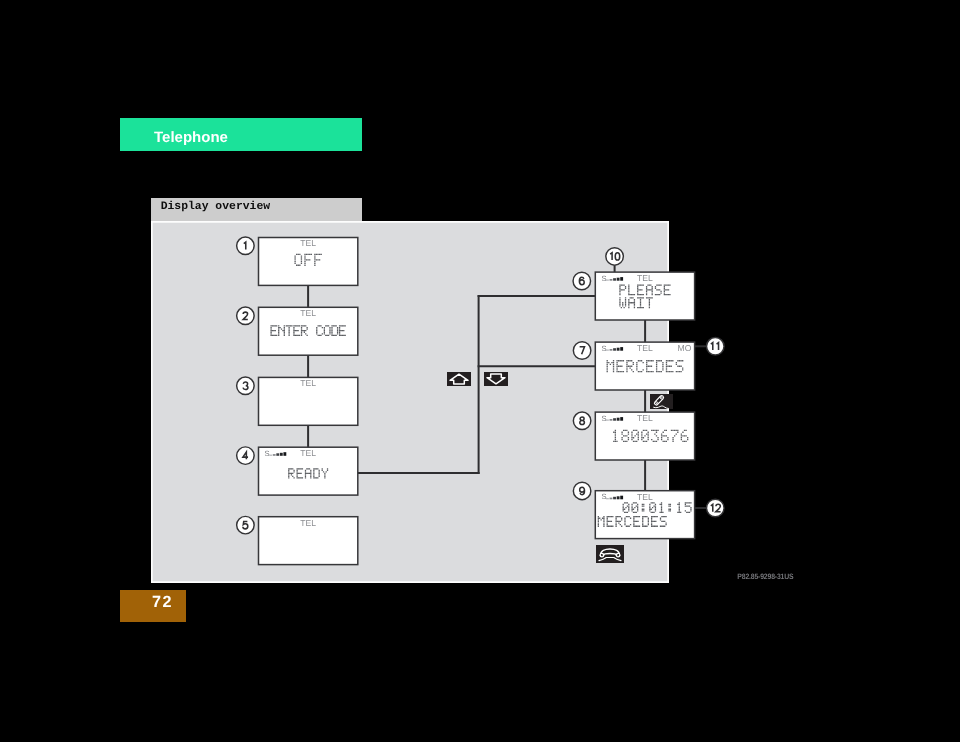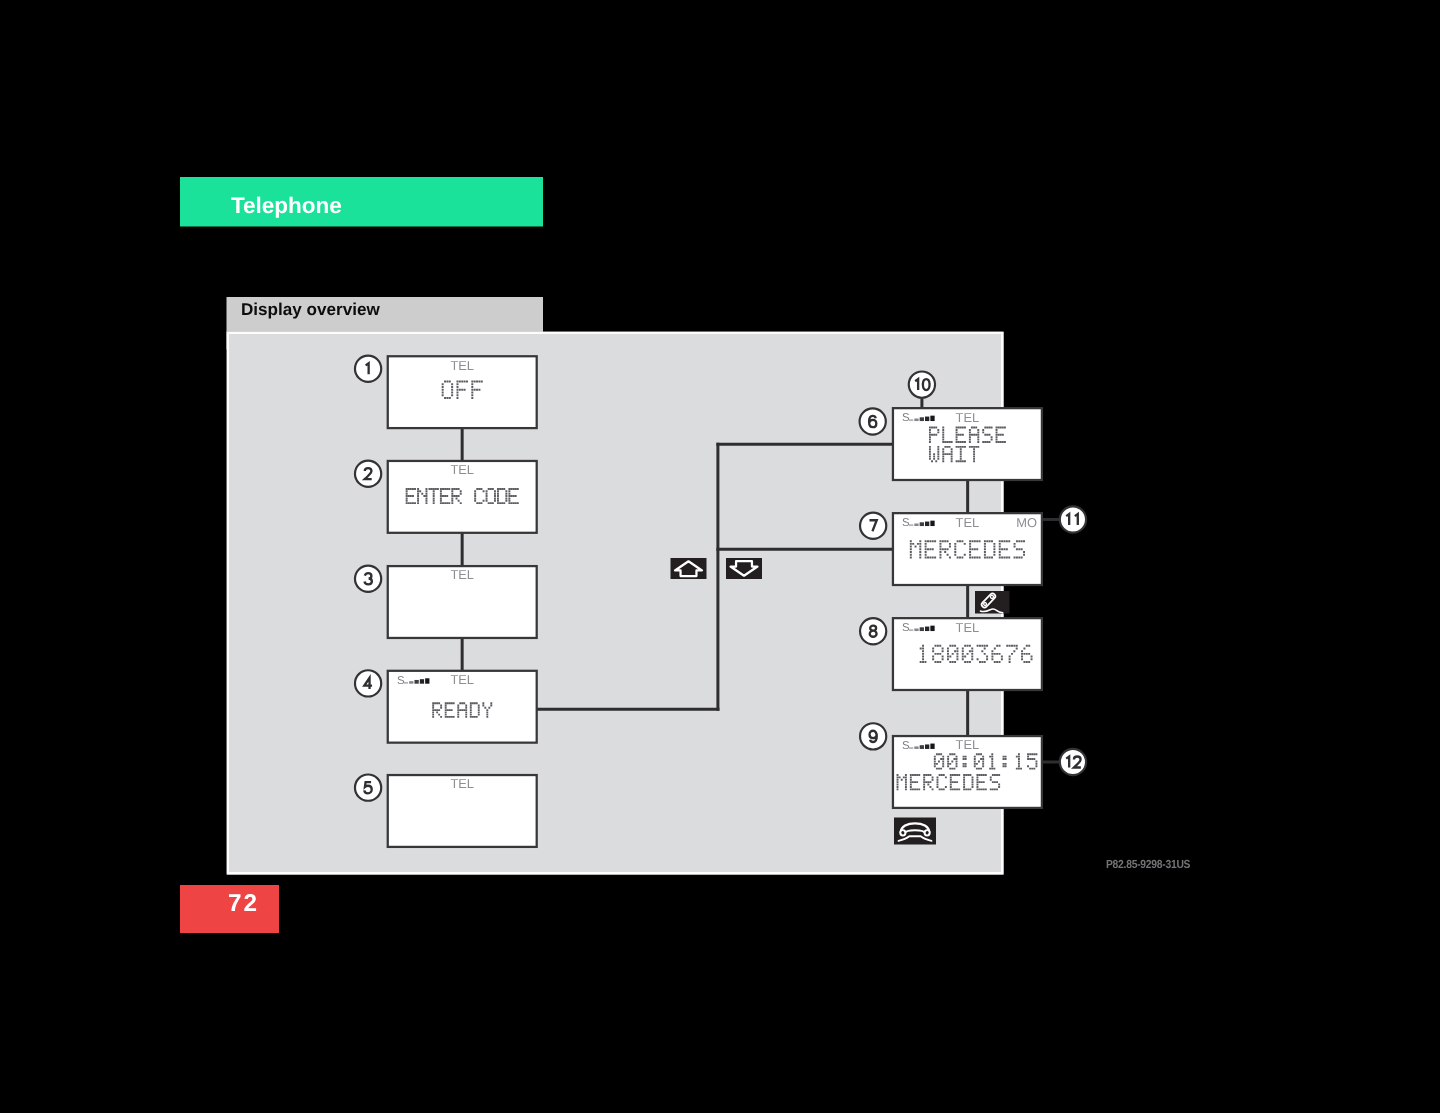--- a/index.html
+++ b/index.html
@@ -4,28 +4,28 @@
 <title>Telephone - Display overview</title>
 <style>
   html,body{margin:0;padding:0;}
   body{width:960px;height:742px;background:#000;font-family:"Liberation Sans",sans-serif;overflow:hidden;position:relative;
         -webkit-font-smoothing:antialiased;text-rendering:geometricPrecision;}
   .page{position:absolute;left:0;top:0;width:960px;height:742px;}
 
   #chapter-tab{position:absolute;left:120px;top:118px;width:242px;height:33px;background:#1BE29A;}
   #chapter-tab .t{position:absolute;left:34px;top:11px;font-size:15px;font-weight:bold;color:#ffffff;}
 
-  #section-bar{position:absolute;left:151px;top:197.6px;width:211px;height:35px;background:#cdcdcd;}
+  #section-bar{position:absolute;left:151px;top:197.6px;width:211px;height:35px;background:#cdcdcd;font-family:Liberation Mono, monospace;}
   #section-bar .t{position:absolute;left:9.7px;top:3.5px;font-size:11.4px;font-weight:bold;color:#0d0d0d;}
 
   #figure{position:absolute;left:150.7px;top:220.7px;width:518px;height:362.4px;background:#dbdcde;
           box-shadow:inset 0 0 0 1.7px #fdfdfd;}
   #figure svg{position:absolute;left:0;top:0;}
 
-  #page-num{position:absolute;left:120px;top:590px;width:66px;height:32px;background:#ef4444;}
+  #page-num{position:absolute;left:120px;top:590px;width:66px;height:32px;background:#a16207;}
   #page-num .t{position:absolute;right:13.2px;top:2.8px;font-size:16.2px;font-weight:bold;color:#ffffff;letter-spacing:1.4px;}
 
   #watermark{position:absolute;left:680px;top:712px;font-size:29px;line-height:29px;color:#a0a0a0;letter-spacing:-0.85px;}
 
   
   .lbl{font-family:"Liberation Sans",sans-serif;font-size:8.6px;fill:#8c8e92;}
   .code{font-family:"Liberation Sans",sans-serif;font-size:7.8px;fill:#737478;font-weight:bold;letter-spacing:-0.2px;}
   #fig-svg text{-webkit-font-smoothing:antialiased;}
   .page{will-change:transform;}   
 </style>

